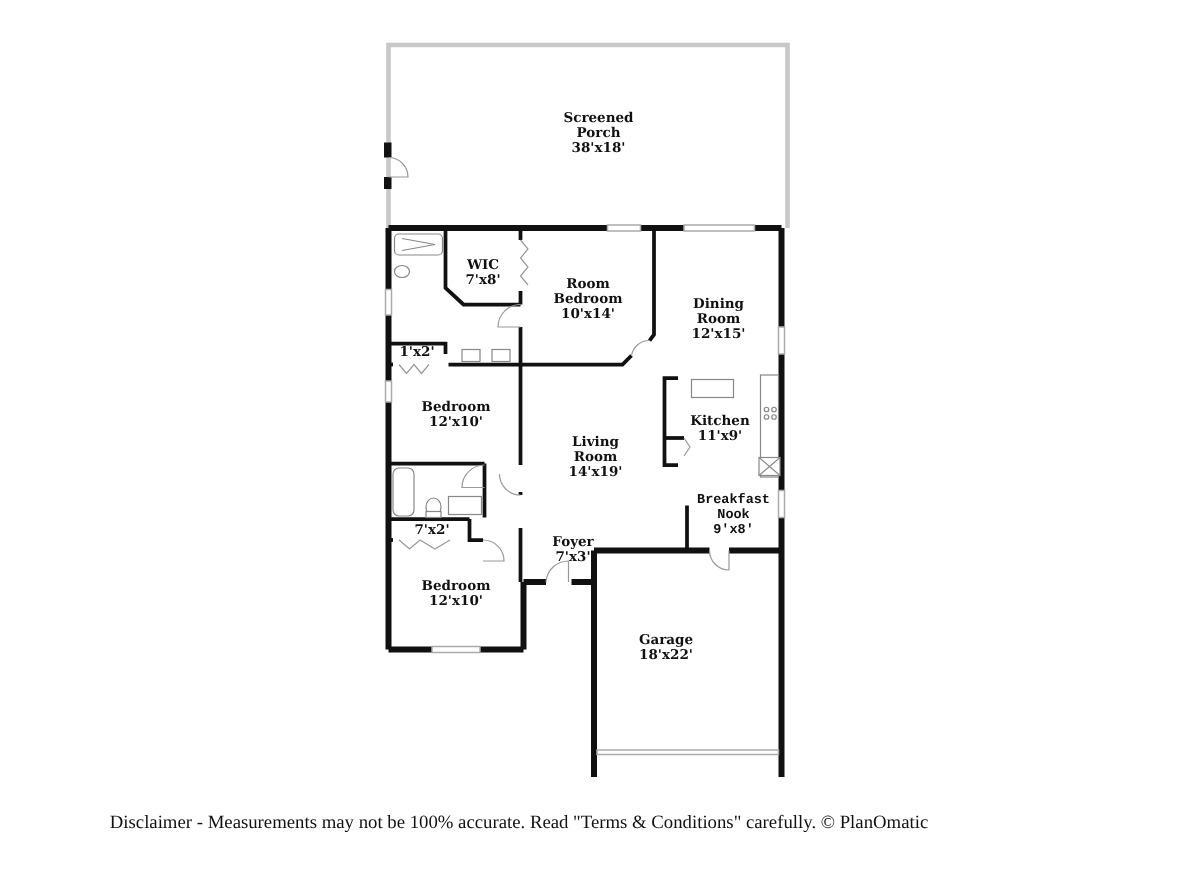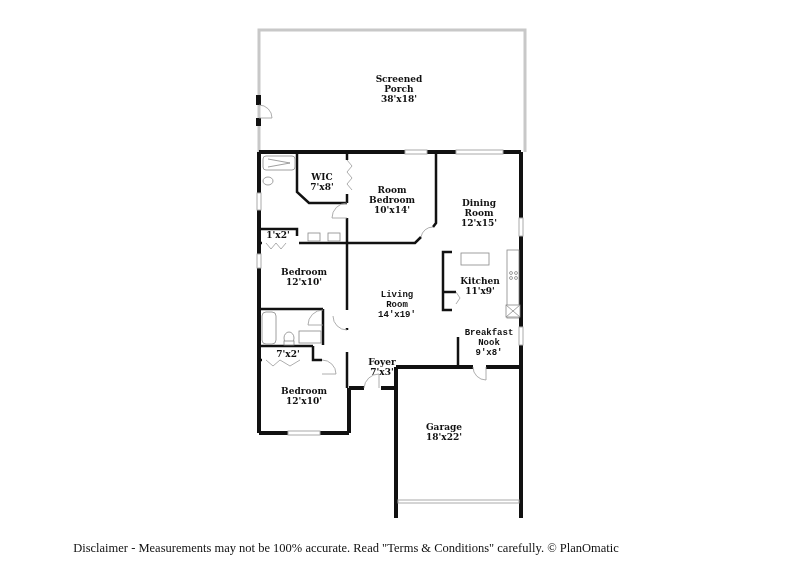--- a/index.html
+++ b/index.html
@@ -152,21 +152,21 @@
   <span>Room</span>
   <span>12'x15'</span>
 </div>
 <div class="lbl" style="left:278px; top:230px;">
   <span>1'x2'</span>
 </div>
 <div class="lbl" style="left:304px; top:267px;">
   <span>Bedroom</span>
   <span>12'x10'</span>
 </div>
-<div class="lbl" style="left:397px; top:290px;font-family:Liberation Mono, monospace;">
+<div class="lbl" style="left:397px; top:290px;">
   <span>Living</span>
   <span>Room</span>
   <span>14'x19'</span>
 </div>
 <div class="lbl" style="left:480px; top:276px;text-align:center;">
   <span>Kitchen</span>
   <span>11'x9'</span>
 </div>
 <div class="lbl" style="left:489px; top:328px;font-family:Liberation Mono, monospace;">
   <span>Breakfast</span>

